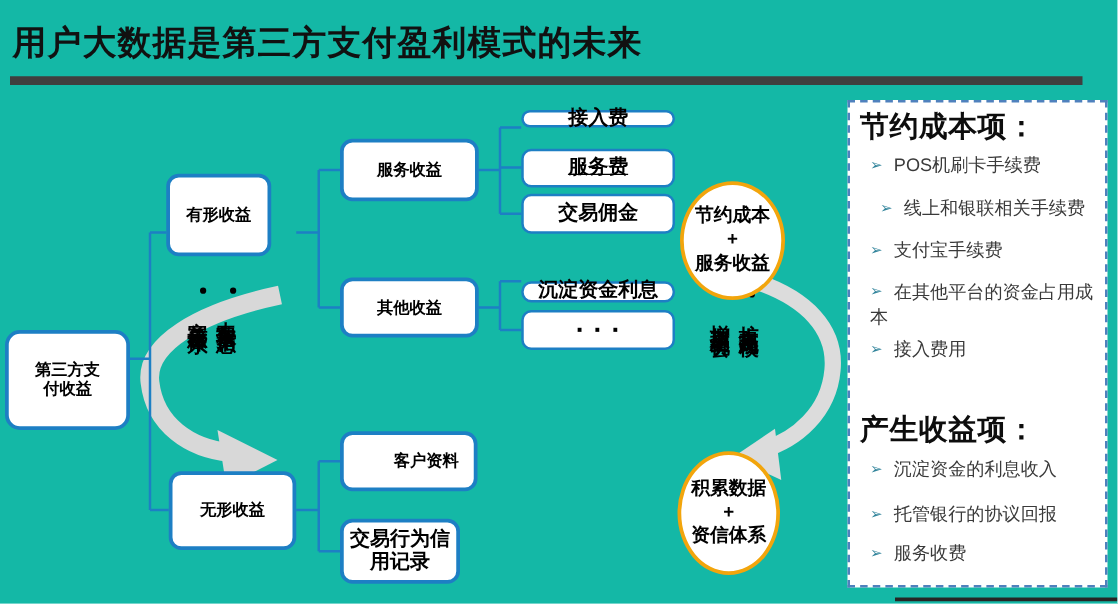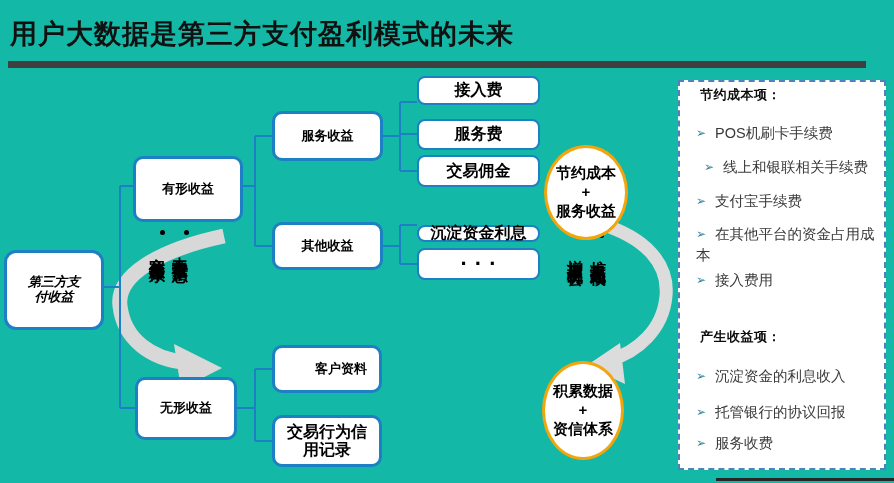--- a/index.html
+++ b/index.html
@@ -38,21 +38,21 @@
   }
   .dot{
     position:absolute;width:5px;height:5px;border-radius:50%;background:#000;z-index:3;
   }
   
   #side-panel{
     left:678px;top:80px;width:208px;height:390px;
     border:2px dashed #4f81bd;box-sizing:border-box;background:#fff;z-index:3;
   }
   .panel-heading{
-    position:absolute;left:20px;font-size:13px;font-weight:bold;color:#0d0d0d;
+    position:absolute;left:8px;font-size:23px;font-weight:bold;color:#0d0d0d;
     letter-spacing:0.5px;white-space:nowrap;
   }
   .panel-item{
     position:absolute;left:16px;width:180px;font-size:14.5px;color:#3a3a3a;
     line-height:20px;
   }
   .panel-item .blt{
     color:#31849b;font-size:12px;margin-right:9px;position:relative;top:-1px;
   }
   svg{position:absolute;left:0;top:0;z-index:1;}
@@ -77,39 +77,39 @@
       <polygon points="586,366 620,343 625,384" fill="#dcdcdc"></polygon>
     </g>
 
     <path fill="none" stroke="#1d7fc4" stroke-width="2" d="M104 287 H120 M120 186 V408 M120 186 H133 M120 408 H135
              M237 186 H255 M255 136 V246 M255 136 H272 M255 246 H272
              M383 136 H400 M400 102 V171 M400 102 H417 M400 134 H417 M400 171 H417
              M383 246 H400 M400 225 V264 M400 225 H417 M400 264 H417
              M237 408 H255 M255 369 V441 M255 369 H272 M255 441 H272"></path>
   </svg>
 
-  <div class="node lg" style="left:4px;top:250px;width:100px;height:80px;border-radius:12px;font-style:italic;">第三方支
+  <div class="node lg" style="left:4px;top:264px;width:100px;height:80px;border-radius:12px;">第三方支
 付收益</div>
 
-  <div class="node lg" style="left:133px;top:156px;width:110px;height:66px;">有形收益</div>
+  <div class="node lg" style="left:133px;top:139px;width:84px;height:66px;">有形收益</div>
 
   <div class="node lg" style="left:135px;top:377px;width:102px;height:63px;">无形收益</div>
 
   <div class="node lg" style="left:272px;top:111px;width:111px;height:50px;">服务收益</div>
 
   <div class="node lg" style="left:272px;top:222px;width:111px;height:48px;">其他收益</div>
 
   <div class="node lg" style="left:272px;top:345px;width:110px;height:48px;padding-left:28px;">客户资料</div>
 
-  <div class="node md" style="left:272px;top:415px;width:110px;height:52px;">交易行为信
+  <div class="node md" style="left:272px;top:415px;width:96px;height:52px;">交易行为信
 用记录</div>
 
-  <div class="node sm" style="left:417px;top:76px;width:123px;height:29px;">接入费</div>
+  <div class="node sm" style="left:417px;top:88px;width:123px;height:14px;">接入费</div>
 
-  <div class="node sm" style="left:417px;top:119px;width:123px;height:31px;">服务费</div>
+  <div class="node sm" style="left:417px;top:119px;width:123px;height:31px;text-decoration:underline;">服务费</div>
 
   <div class="node sm" style="left:417px;top:155px;width:123px;height:32px;">交易佣金</div>
 
   <div class="node sm" style="left:417px;top:225px;width:123px;height:17px;">沉淀资金利息</div>
 
   <div class="node sm dots" style="left:417px;top:248px;width:123px;height:32px;">···</div>
 
   <div class="dot" style="left:160px;top:230px;"></div>
   <div class="dot" style="left:184px;top:230px;"></div>
   <div class="vtext" style="left:146px;top:244px;">完善信息体系</div>

